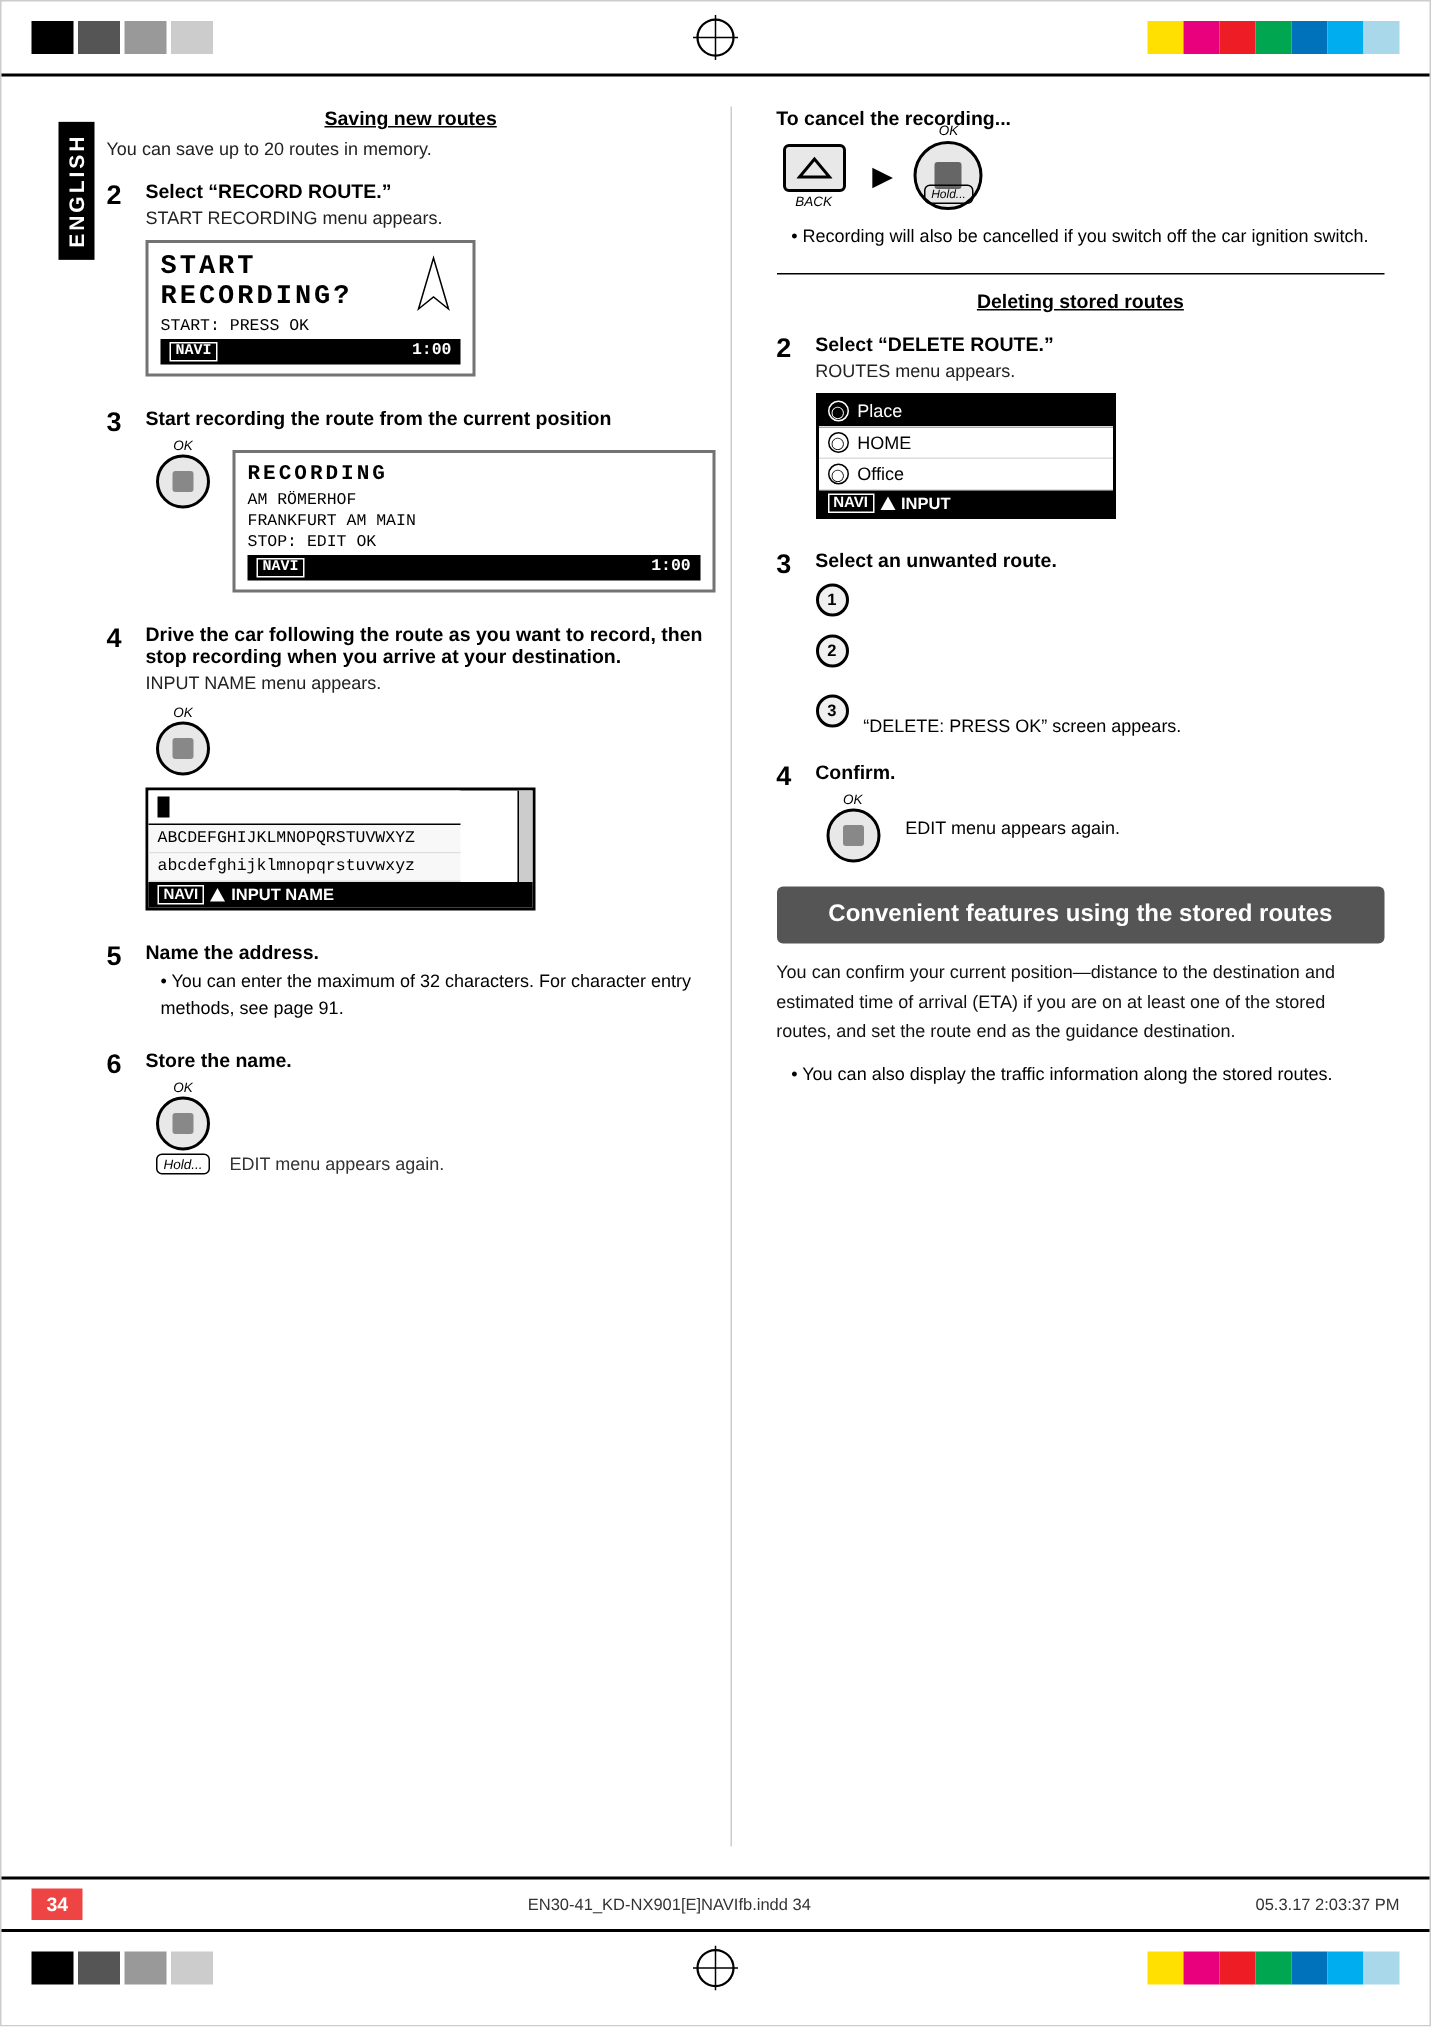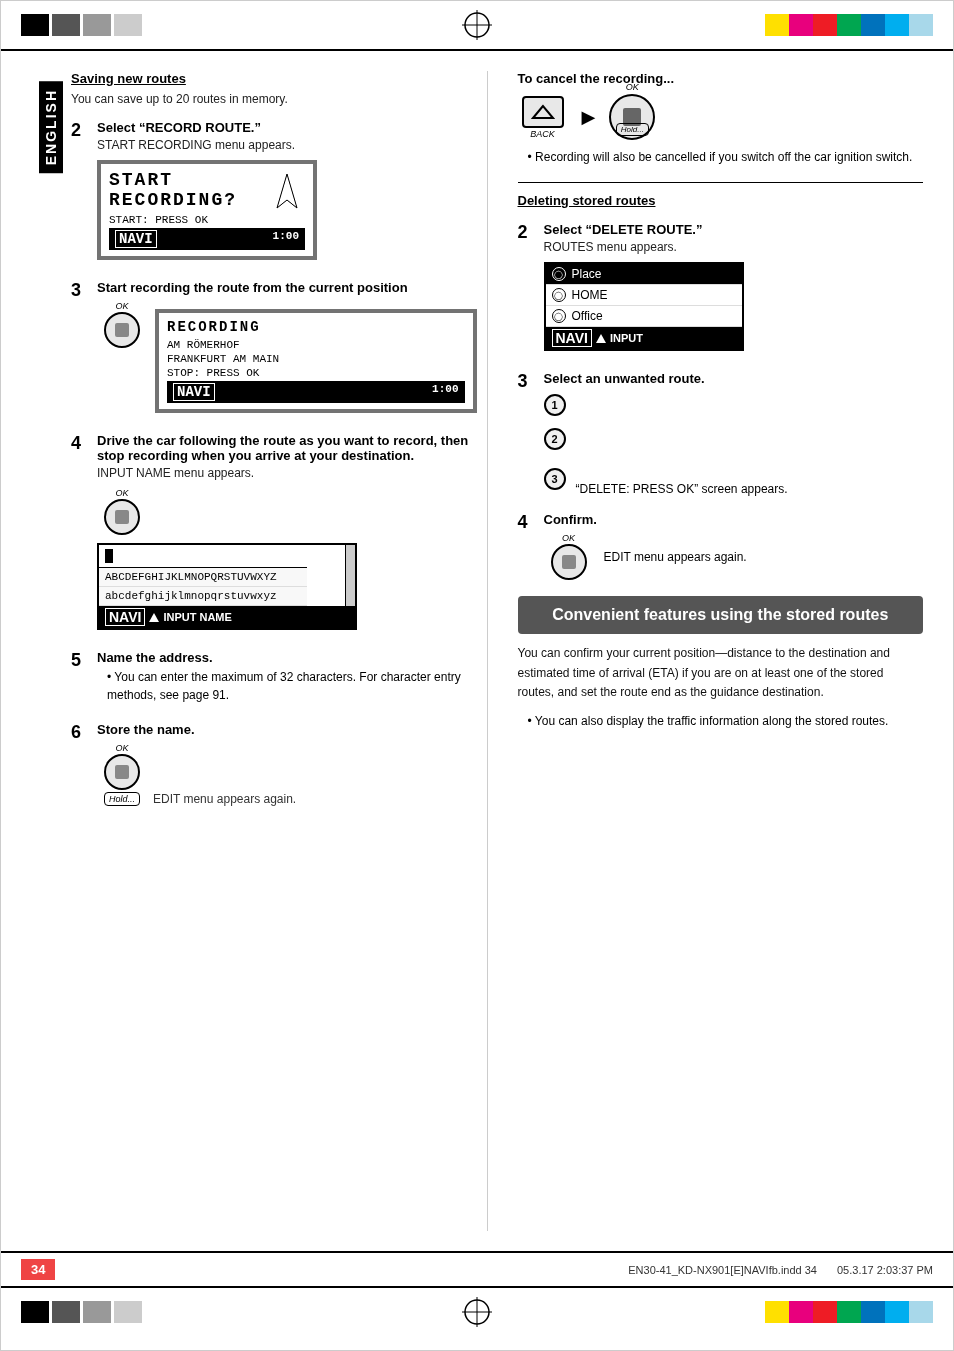--- a/index.html
+++ b/index.html
@@ -114,20 +114,21 @@
       flex: 1;
       padding-left: 10px;
     }
 
     
     .section-title {
       font-weight: bold;
       text-decoration: underline;
       font-size: 13px;
       margin-bottom: 6px;
+      text-align: center;
     }
 
     .section-subtitle {
       font-size: 12px;
       margin-bottom: 10px;
       color: #222;
     }
 
     
     .step {
@@ -149,21 +150,21 @@
       font-size: 13px;
       margin-bottom: 3px;
     }
     .step-subtext {
       font-size: 12px;
       color: #222;
     }
 
     
     .screen-box {
-      border: 4px solid #737373;
+      border: 2px solid #737373;
       background: #fff;
       margin: 8px 0;
       padding: 6px 8px;
       font-family: 'Courier New', monospace;
       font-size: 12px;
       position: relative;
     }
     .screen-box .screen-title {
       font-size: 18px;
       font-weight: bold;
@@ -177,21 +178,21 @@
     .screen-nav-bar {
       background: #000;
       color: #fff;
       display: flex;
       justify-content: space-between;
       padding: 2px 6px;
       font-size: 11px;
       font-weight: bold;
     }
     .nav-icon {
-      font-size: 14px;
+      font-size: 10px;
       border: 1px solid #fff;
       padding: 0 3px;
     }
 
     
     .compass-n {
       position: absolute;
       right: 8px;
       top: 6px;
       width: 36px;
@@ -398,21 +399,21 @@
     }
     .page-num-box {
       background: #ef4444;
       color: #fff;
       padding: 3px 10px;
       font-weight: bold;
       font-size: 13px;
     }
     .footer-filename {
       flex: 1;
-      text-align: right;
+      text-align: center;
       font-size: 11px;
       color: #333;
     }
     .footer-date {
       font-size: 11px;
       color: #333;
     }
 
     
     .sep-line {
@@ -557,21 +558,21 @@
                 <div class="ok-small-label">OK</div>
                 <div class="ok-btn-circle">
                   <div class="ok-btn-inner"></div>
                 </div>
               </div>
 
               <div class="screen-box" style="flex:1;">
                 <div class="screen-title" style="font-size:14px;">RECORDING</div>
                 <div class="screen-line">AM RÖMERHOF</div>
                 <div class="screen-line">FRANKFURT AM MAIN</div>
-                <div class="screen-line">STOP: PRESS OK</div>
+                <div class="screen-line">STOP: EDIT OK</div>
                 <div class="screen-nav-bar">
                   <span class="nav-icon">NAVI</span>
                   <span>1:00</span>
                 </div>
               </div>
             </div>
           </div>
         </div>
 
         <div class="step">

